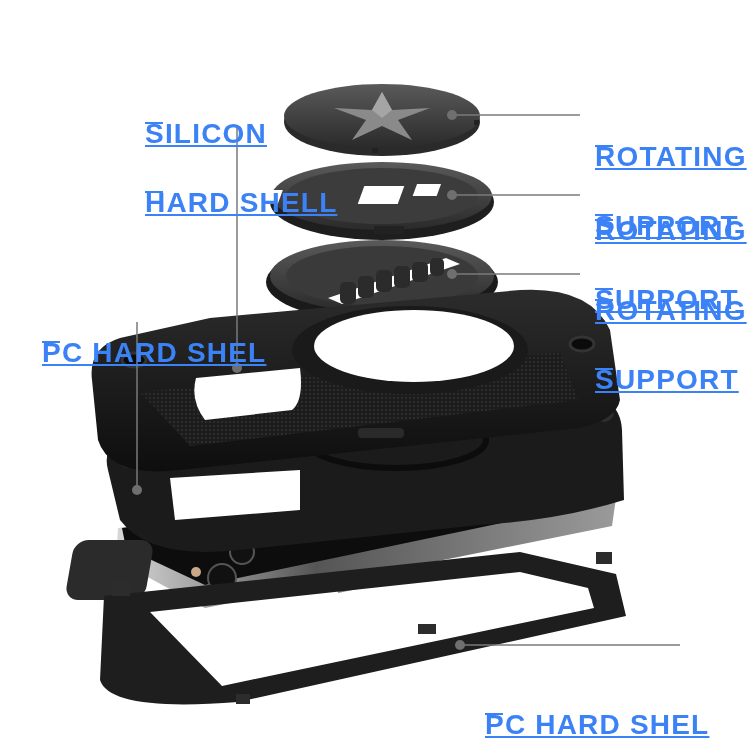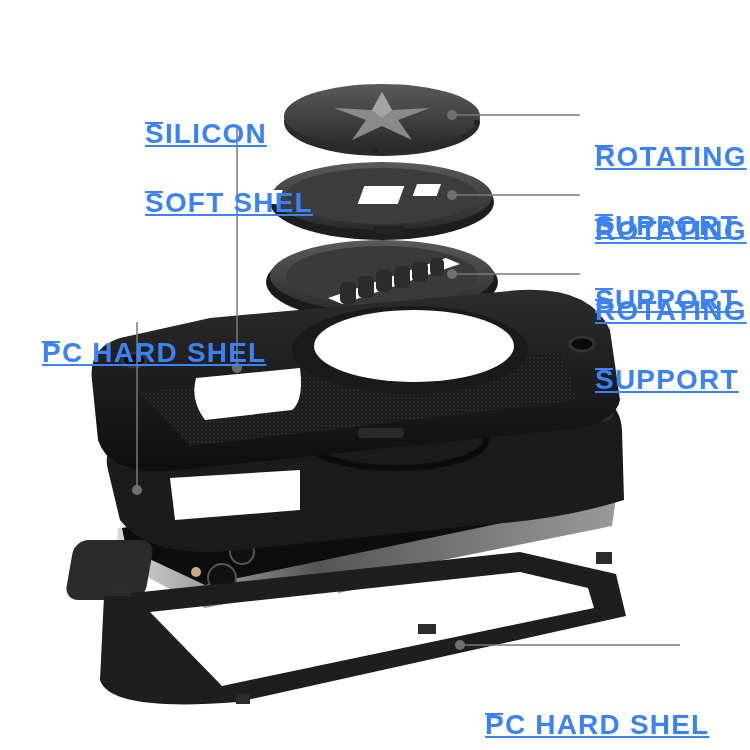--- a/index.html
+++ b/index.html
@@ -114,21 +114,21 @@
       <circle cx="452" cy="274" r="5" stroke="none"></circle>
     <line x1="137" y1="322" x2="137" y2="488"></line>
       <circle cx="137" cy="490" r="5" stroke="none"></circle>
     <line x1="460" y1="645" x2="680" y2="645"></line>
       <circle cx="460" cy="645" r="5" stroke="none"></circle>
   </g>
 </svg>
 
 <div class="label" style="left:145px;top:76px;">
   <div>SILICON</div>
-  <div>SOFT SHEL</div>
+  <div>HARD SHELL</div>
 </div>
 
 <div class="label" style="left:595px;top:99px;">
   <div>ROTATING</div>
   <div>SUPPORT</div>
 </div>
 
 <div class="label" style="left:595px;top:173px;">
   <div>ROTATING</div>
   <div>SUPPORT</div>

